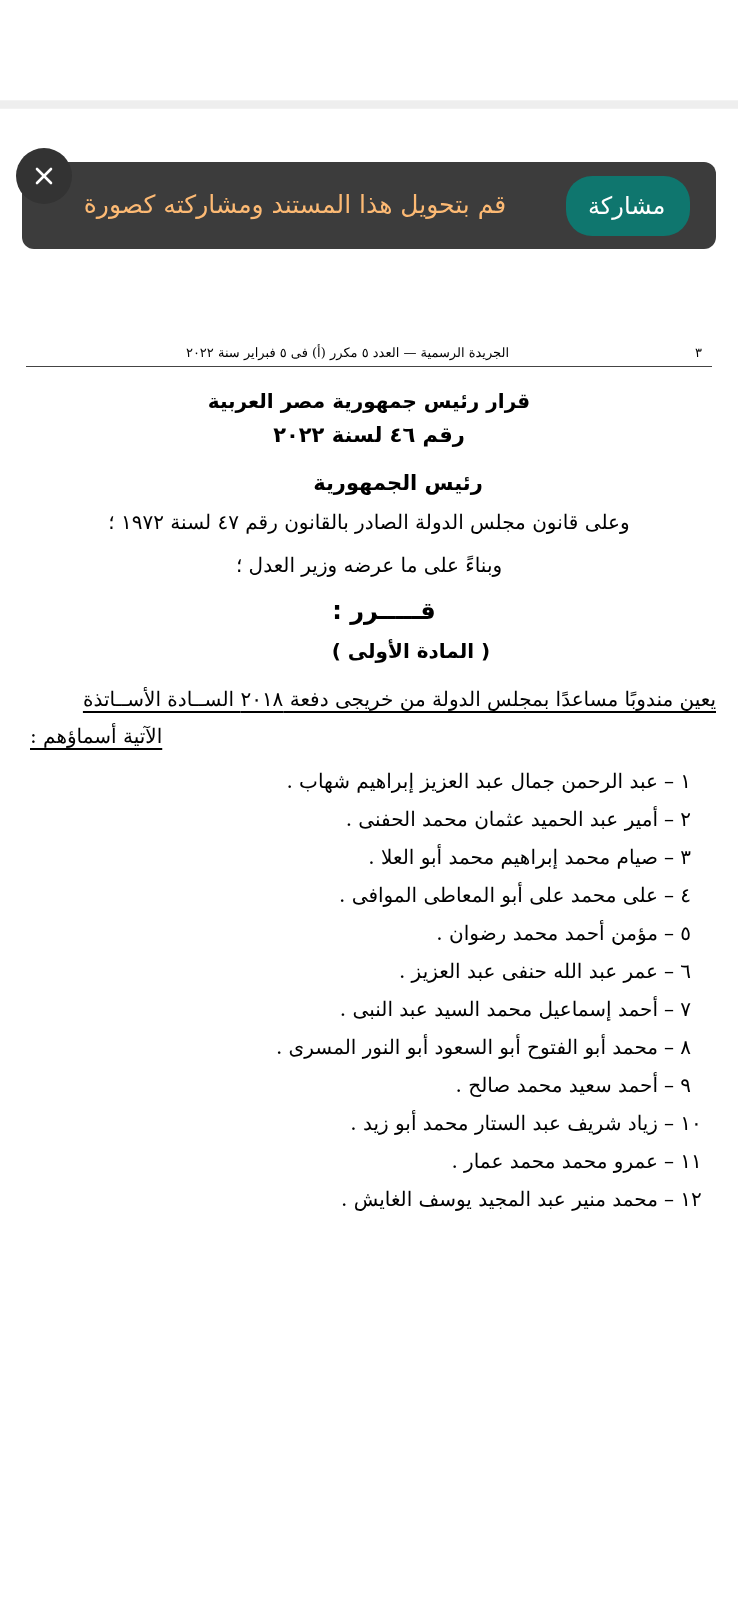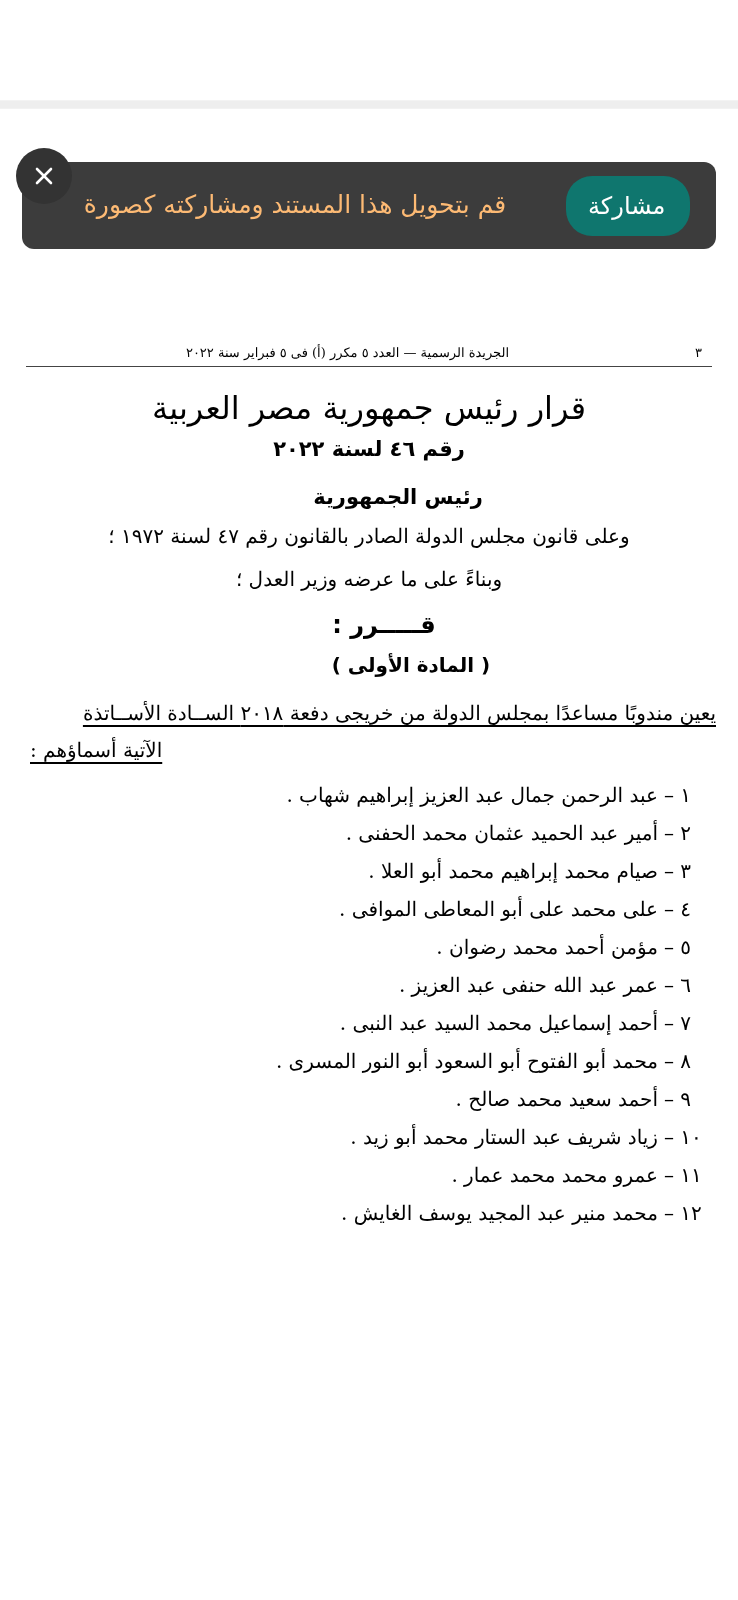--- a/index.html
+++ b/index.html
@@ -108,22 +108,22 @@
   .gazette-head .page-no { flex: 0 0 auto; padding-right: 10px; padding-left: 26px; }
   .head-rule {
     border: none;
     border-top: 1.4px solid #444;
     margin: 0 4px 22px 4px;
   }
 
   .doc-title {
     text-align: center;
     font-family: "DejaVu Sans", "Liberation Sans", sans-serif;
-    font-weight: normal;
-    font-size: 32px;
+    font-weight: bold;
+    font-size: 20px;
     letter-spacing: 0px;
     margin: 8px 0 10px 0;
   }
   .doc-subtitle {
     text-align: center;
     font-family: "DejaVu Sans", "Liberation Sans", sans-serif;
     font-weight: bold;
     font-size: 21px;
     margin: 0 0 24px 0;
   }

